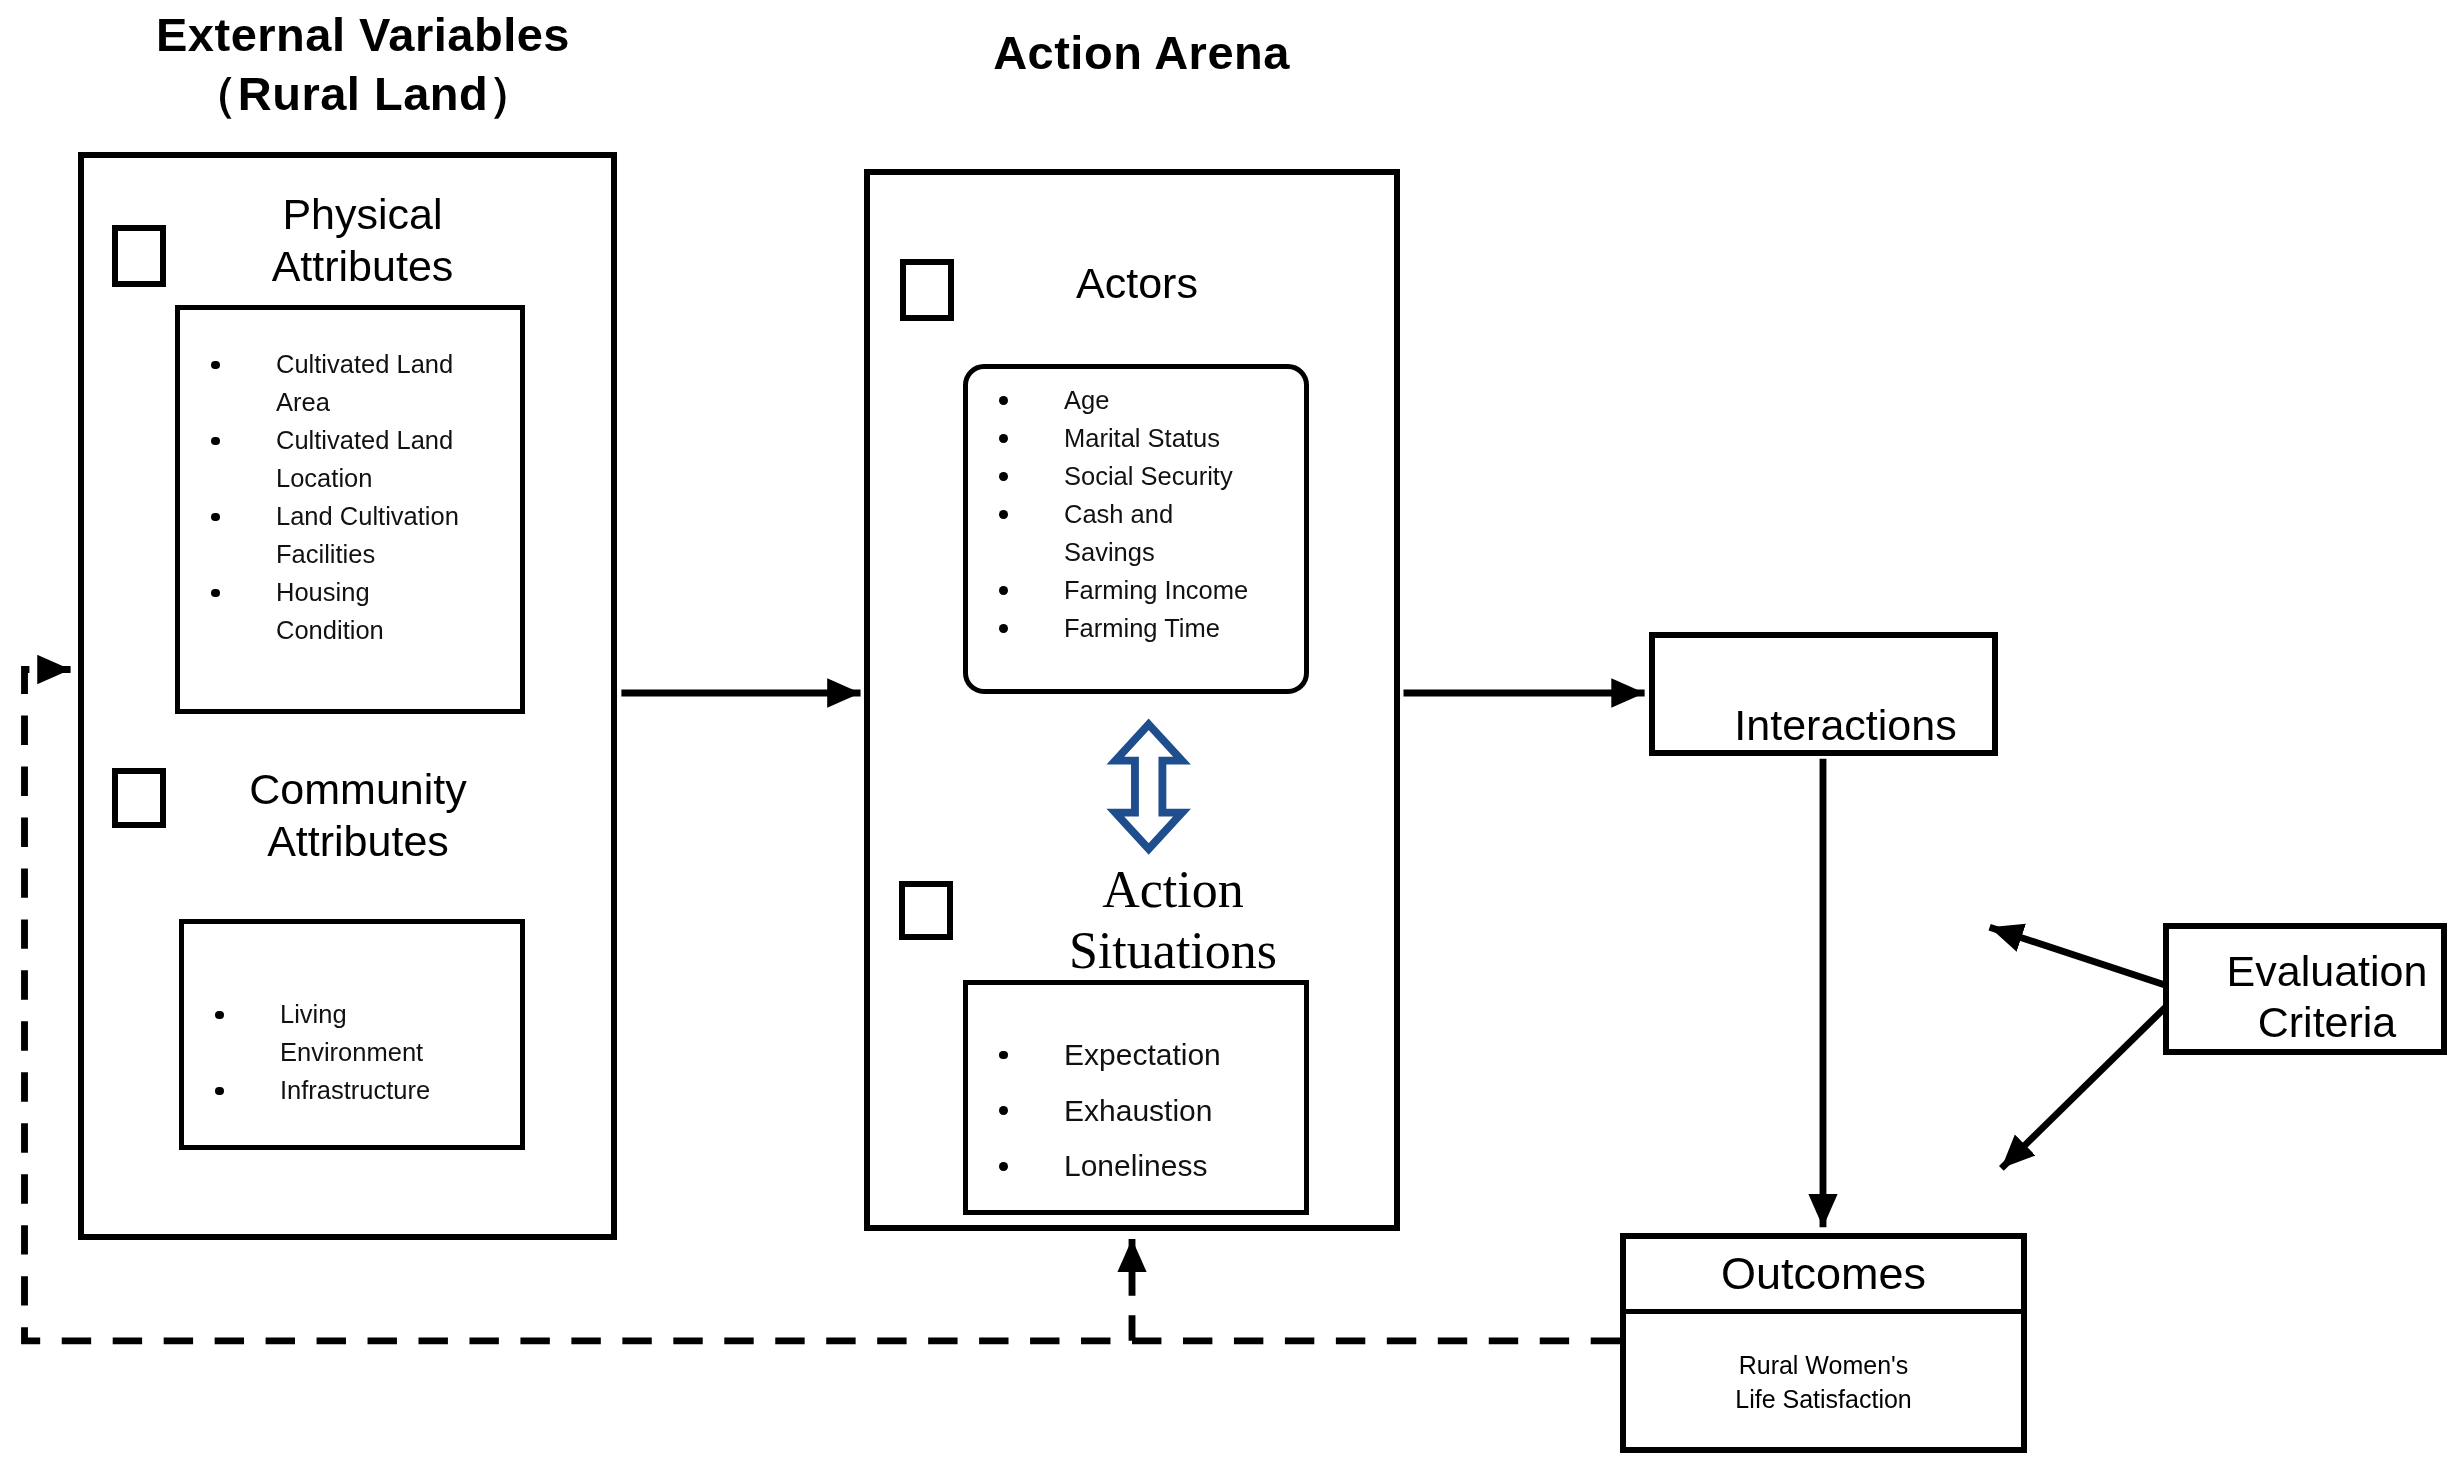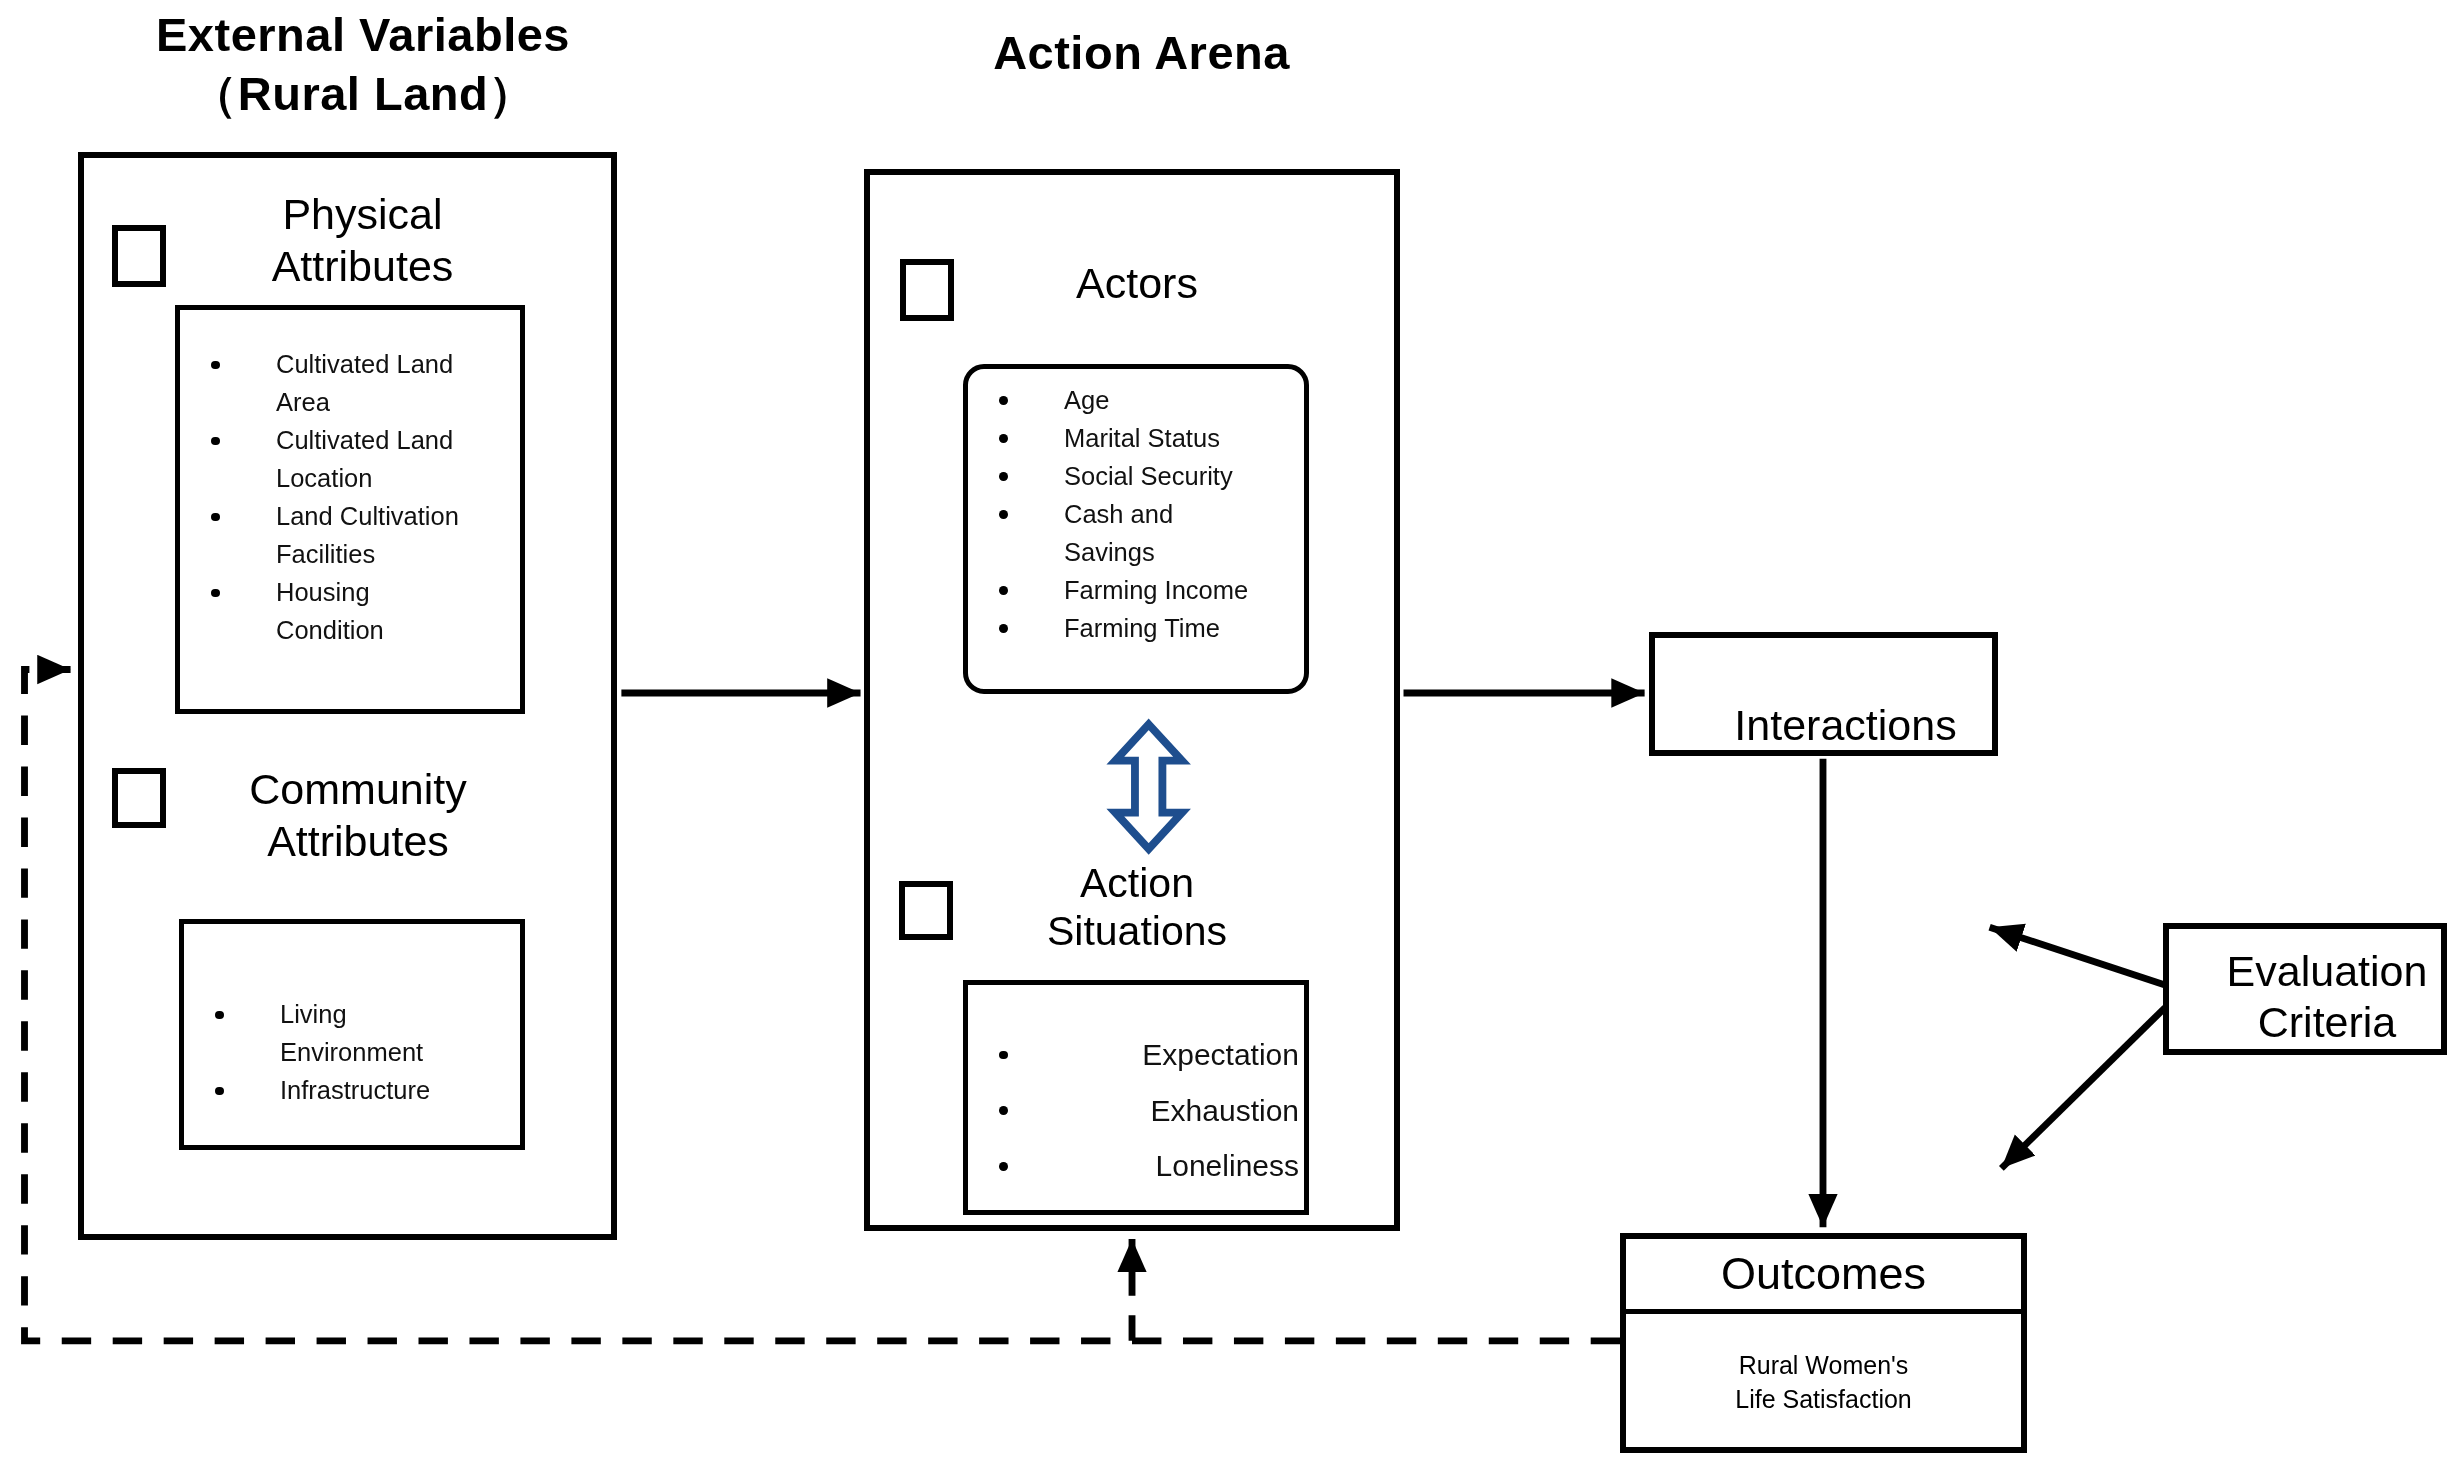--- a/index.html
+++ b/index.html
@@ -24,21 +24,21 @@
   .checkbox { position:absolute; border:6.9px solid #000; background:#fff; box-sizing:border-box; width:54px; height:62px; }
   #cb1 { left:112px; top:225px; }
   #cb2 { left:112px; top:768px; height:60px; }
   #cb3 { left:900px; top:259px; }
   #cb4 { left:899px; top:881px; height:59px; }
 
   .sec-title { position:absolute; text-align:center; font-size:43px; line-height:1.22; }
   #phys-title   { left:181px;  top:188px; width:363px; }
   #comm-title   { left:162px;  top:763px; width:392px; }
   #actors-title { left:980px; top:257px; width:314px; }
-  #situ-title   { left:980px; top:859px; width:314px; font-size:41px; line-height:1.18; }
+  #situ-title   { left:1016px; top:859px; width:314px; font-size:52px; line-height:1.18;font-family:Liberation Serif, serif; }
 
   .list-frame { position:absolute; border:5.9px solid #000; background:#fff; box-sizing:border-box; }
   #phys-box   { left:175px; top:305px; width:350px; height:409px; padding-top:35px; }
   #comm-box   { left:179px; top:919px; width:346px; height:231px; padding-top:71px; }
   #actors-box { left:963px; top:364px; width:346px; height:330px; padding-top:11.8px;border-radius:21px; }
   #situ-box   { left:963px; top:980px; width:346px; height:235px; padding-top:49px; }
 
   ul.blist { list-style:none; margin:0; padding:0; }
   ul.blist li {
     position:relative;
@@ -50,21 +50,21 @@
   }
   ul.blist li::before {
     content:"";
     position:absolute;
     left:31px; top:15.7px;
     width:8.8px; height:8.8px;
     border-radius:50%;
     background:#000;
   }
   ul.blist li.narrow { width:137px; }
-  #situ-box ul.blist li { font-size:30px; line-height:41px; margin-bottom:14.7px; width:235px;text-align:right; }
+  #situ-box ul.blist li { font-size:30px; line-height:41px; margin-bottom:14.7px; width:235px; }
   #situ-box ul.blist li::before { top:16.7px; }
 
   .node { position:absolute; border:6.9px solid #000; background:#fff; box-sizing:border-box;
           display:flex; align-items:flex-end; justify-content:center; text-align:center;padding-left:44px; }
   #interactions-box { left:1649px; top:632px; width:349px; height:124px; font-size:43px; }
   #eval-box { left:2163px; top:923px; width:284px; height:132px; font-size:43px; line-height:1.2; }
 
   #outcomes-box { position:absolute; left:1620px; top:1233px; width:407px; height:220px;
                   border:6.9px solid #000; background:#fff; box-sizing:border-box; }
   #outcomes-top { height:70px; border-bottom:5.9px solid #000; display:flex; align-items:center; justify-content:center;

